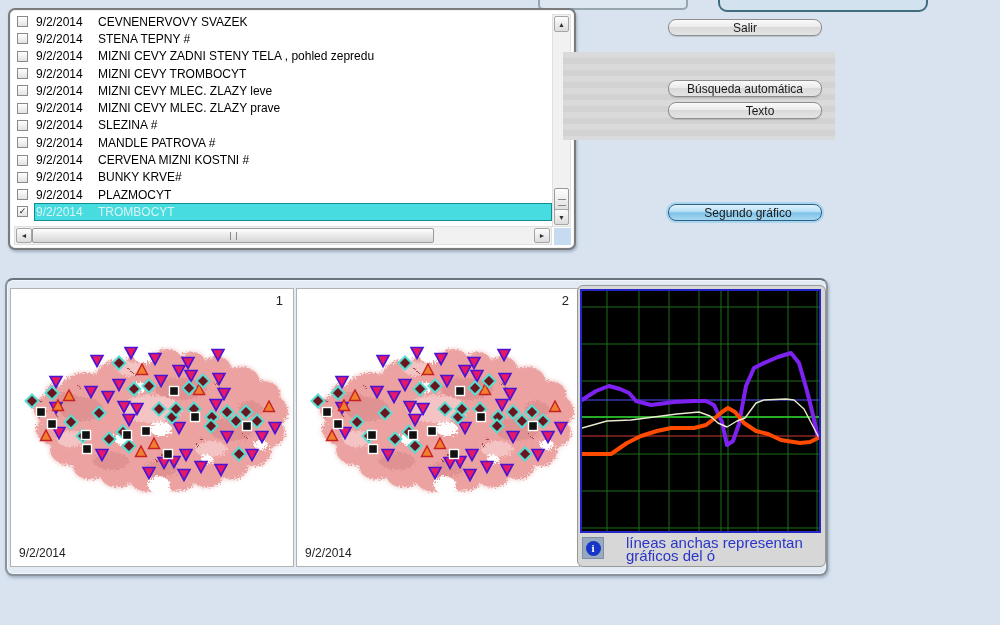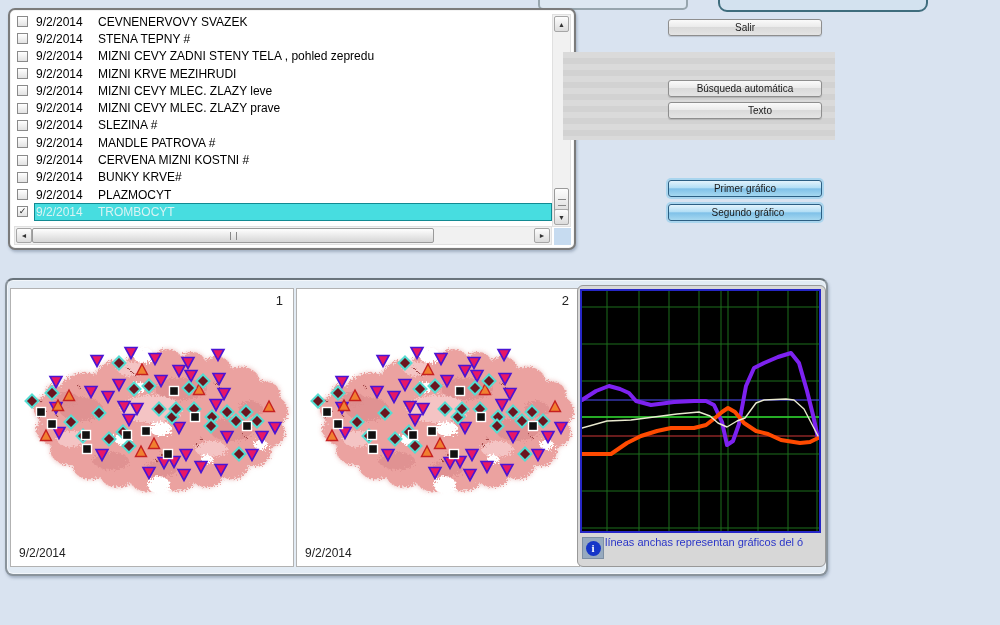--- a/index.html
+++ b/index.html
@@ -32,23 +32,23 @@
   .hscroll .sb-btn{top:1px;bottom:1px;width:14px;}
   .sb-thumb{position:absolute;background:linear-gradient(#fefefe,#d6d6d6);border:1px solid #9a9a9a;border-radius:2px;
      display:flex;align-items:center;justify-content:center;}
   .grip-h{width:8px;height:5px;border-top:1px solid #888;border-bottom:1px solid #888;}
   .grip-v{width:5px;height:8px;border-left:1px solid #888;border-right:1px solid #888;}
   .sb-corner{position:absolute;right:3px;bottom:3px;width:17px;height:17px;background:#c6dbf0;}
 
   
   .gray-band{position:absolute;left:563px;top:52px;width:272px;height:88px;
      background:repeating-linear-gradient(#dadada 0 6px,#d2d2d2 6px 12px);}
-  .btn{position:absolute;width:154px;height:17px;border:1px solid #8e8e8e;border-radius:3px;
+  .btn{position:absolute;width:154px;height:17px;border:1px solid #8e8e8e;border-radius:8px;
      background:linear-gradient(#fafafa,#ebebeb 45%,#dadada 50%,#e4e4e4);
-     font-size:10px;color:#1a1a1a;display:flex;align-items:center;justify-content:center;cursor:default;
+     font-size:12px;color:#1a1a1a;display:flex;align-items:center;justify-content:center;cursor:default;
      box-shadow:0 1px 1px rgba(0,0,0,.15);}
   .btn.blue{border:1px solid #2c5f83;box-shadow:0 0 0 2px #a9d5ee;
      background:linear-gradient(#e2f3fc,#b2def5 46%,#7fc1e8 52%,#a6d8f0);}
   #btn-salir{left:668px;top:19px;}
   #btn-busqueda{left:668px;top:80px;}
   #btn-texto{left:668px;top:102px;padding-left:36px;}
   #btn-primer{left:668px;top:180px;}
   #btn-segundo{left:668px;top:204px;padding-left:12px;}
   #btn-spectrum{left:668px;top:228px;}
 
@@ -65,21 +65,21 @@
   
   .spectrum-outer{position:absolute;left:570px;top:5px;width:247px;height:280px;background:#d7d7d7;
      border:1px solid #989898;border-radius:6px;}
   .spectrum-chart{position:absolute;left:2px;top:3px;width:237px;height:240px;background:#000;border:2px solid #2626c6;}
   .spectrum-chart svg{display:block;}
   .info-row{position:absolute;left:4px;top:250px;right:4px;height:28px;display:flex;}
   .info-icon{flex:0 0 auto;width:20px;height:20px;margin-top:1px;background:#97aabf;border:1px solid #7d8fa3;
      display:flex;align-items:center;justify-content:center;}
   .info-icon .bubble{width:15px;height:15px;border-radius:50%;background:#1636c8;color:#fff;
      font-size:11px;font-weight:bold;font-family:"Liberation Serif",serif;display:flex;align-items:center;justify-content:center;}
-  .info-text{margin-left:1px;font-size:11px;line-height:13px;color:#2a35c8;}
+  .info-text{margin-left:22px;font-size:15px;line-height:13px;color:#2a35c8;}
 
   
   .status-bar{position:absolute;left:8px;top:593px;width:812px;height:22px;border:2px solid #57616b;border-radius:10px;
      background:linear-gradient(#f7f7f7,#dcdcdc);display:flex;align-items:center;padding-left:18px;box-sizing:border-box;
      font-size:12px;color:#000;margin-top:48px;}
 </style>
 </head>
 <body>
 
 <div id="stage">
@@ -107,21 +107,21 @@
           <span class="checkbox"></span>
           <span class="texts">
             <span class="date">9/2/2014</span>
             <span>MIZNI CEVY ZADNI STENY TELA , pohled zepredu</span>
           </span>
         </div>
         <div class="row">
           <span class="checkbox"></span>
           <span class="texts">
             <span class="date">9/2/2014</span>
-            <span>MIZNI KRVE MEZIHRUDI</span>
+            <span>MIZNI CEVY TROMBOCYT</span>
           </span>
         </div>
         <div class="row">
           <span class="checkbox"></span>
           <span class="texts">
             <span class="date">9/2/2014</span>
             <span>MIZNI CEVY MLEC. ZLAZY leve</span>
           </span>
         </div>
         <div class="row">
@@ -188,21 +188,20 @@
         </div>
       <div class="sb-btn" style="right:1px;">►</div>
     </div>
     <div class="sb-corner"></div>
   </div>
 
   <button class="btn" id="btn-salir">Salir</button>
   <div class="gray-band"></div>
   <button class="btn" id="btn-busqueda">Búsqueda automática</button>
   <button class="btn" id="btn-texto">Texto</button>
-  <button class="btn blue" id="btn-primer">Primer gráfico</button>
   <button class="btn blue" id="btn-segundo">Segundo gráfico</button>
 
   <div class="bottom-box">
 
     <div class="img-panel" id="panel1">
       <div class="organ-svg" id="organ1"><svg viewBox="0 0 282 277" width="282" height="277" xmlns="http://www.w3.org/2000/svg">
             <defs>
               <filter id="fuzz" x="-10%" y="-10%" width="120%" height="120%">
                 <feTurbulence type="fractalNoise" baseFrequency="0.55" numOctaves="2" result="n"></feTurbulence>
                 <feDisplacementMap in="SourceGraphic" in2="n" scale="9"></feDisplacementMap>

